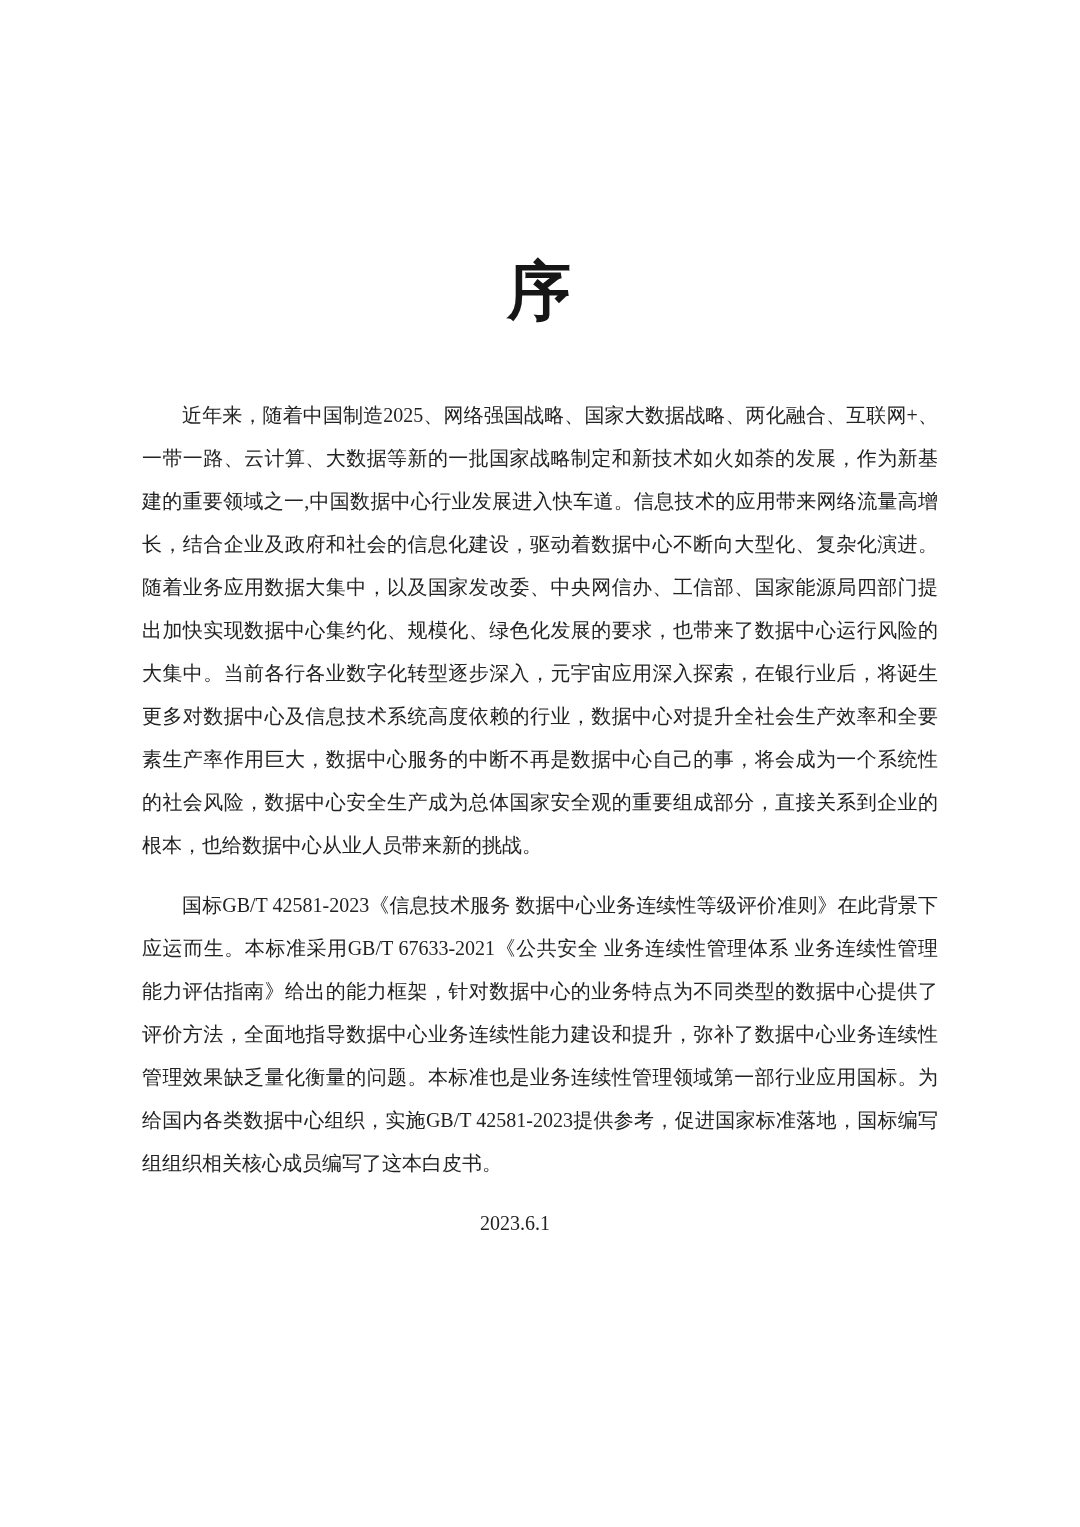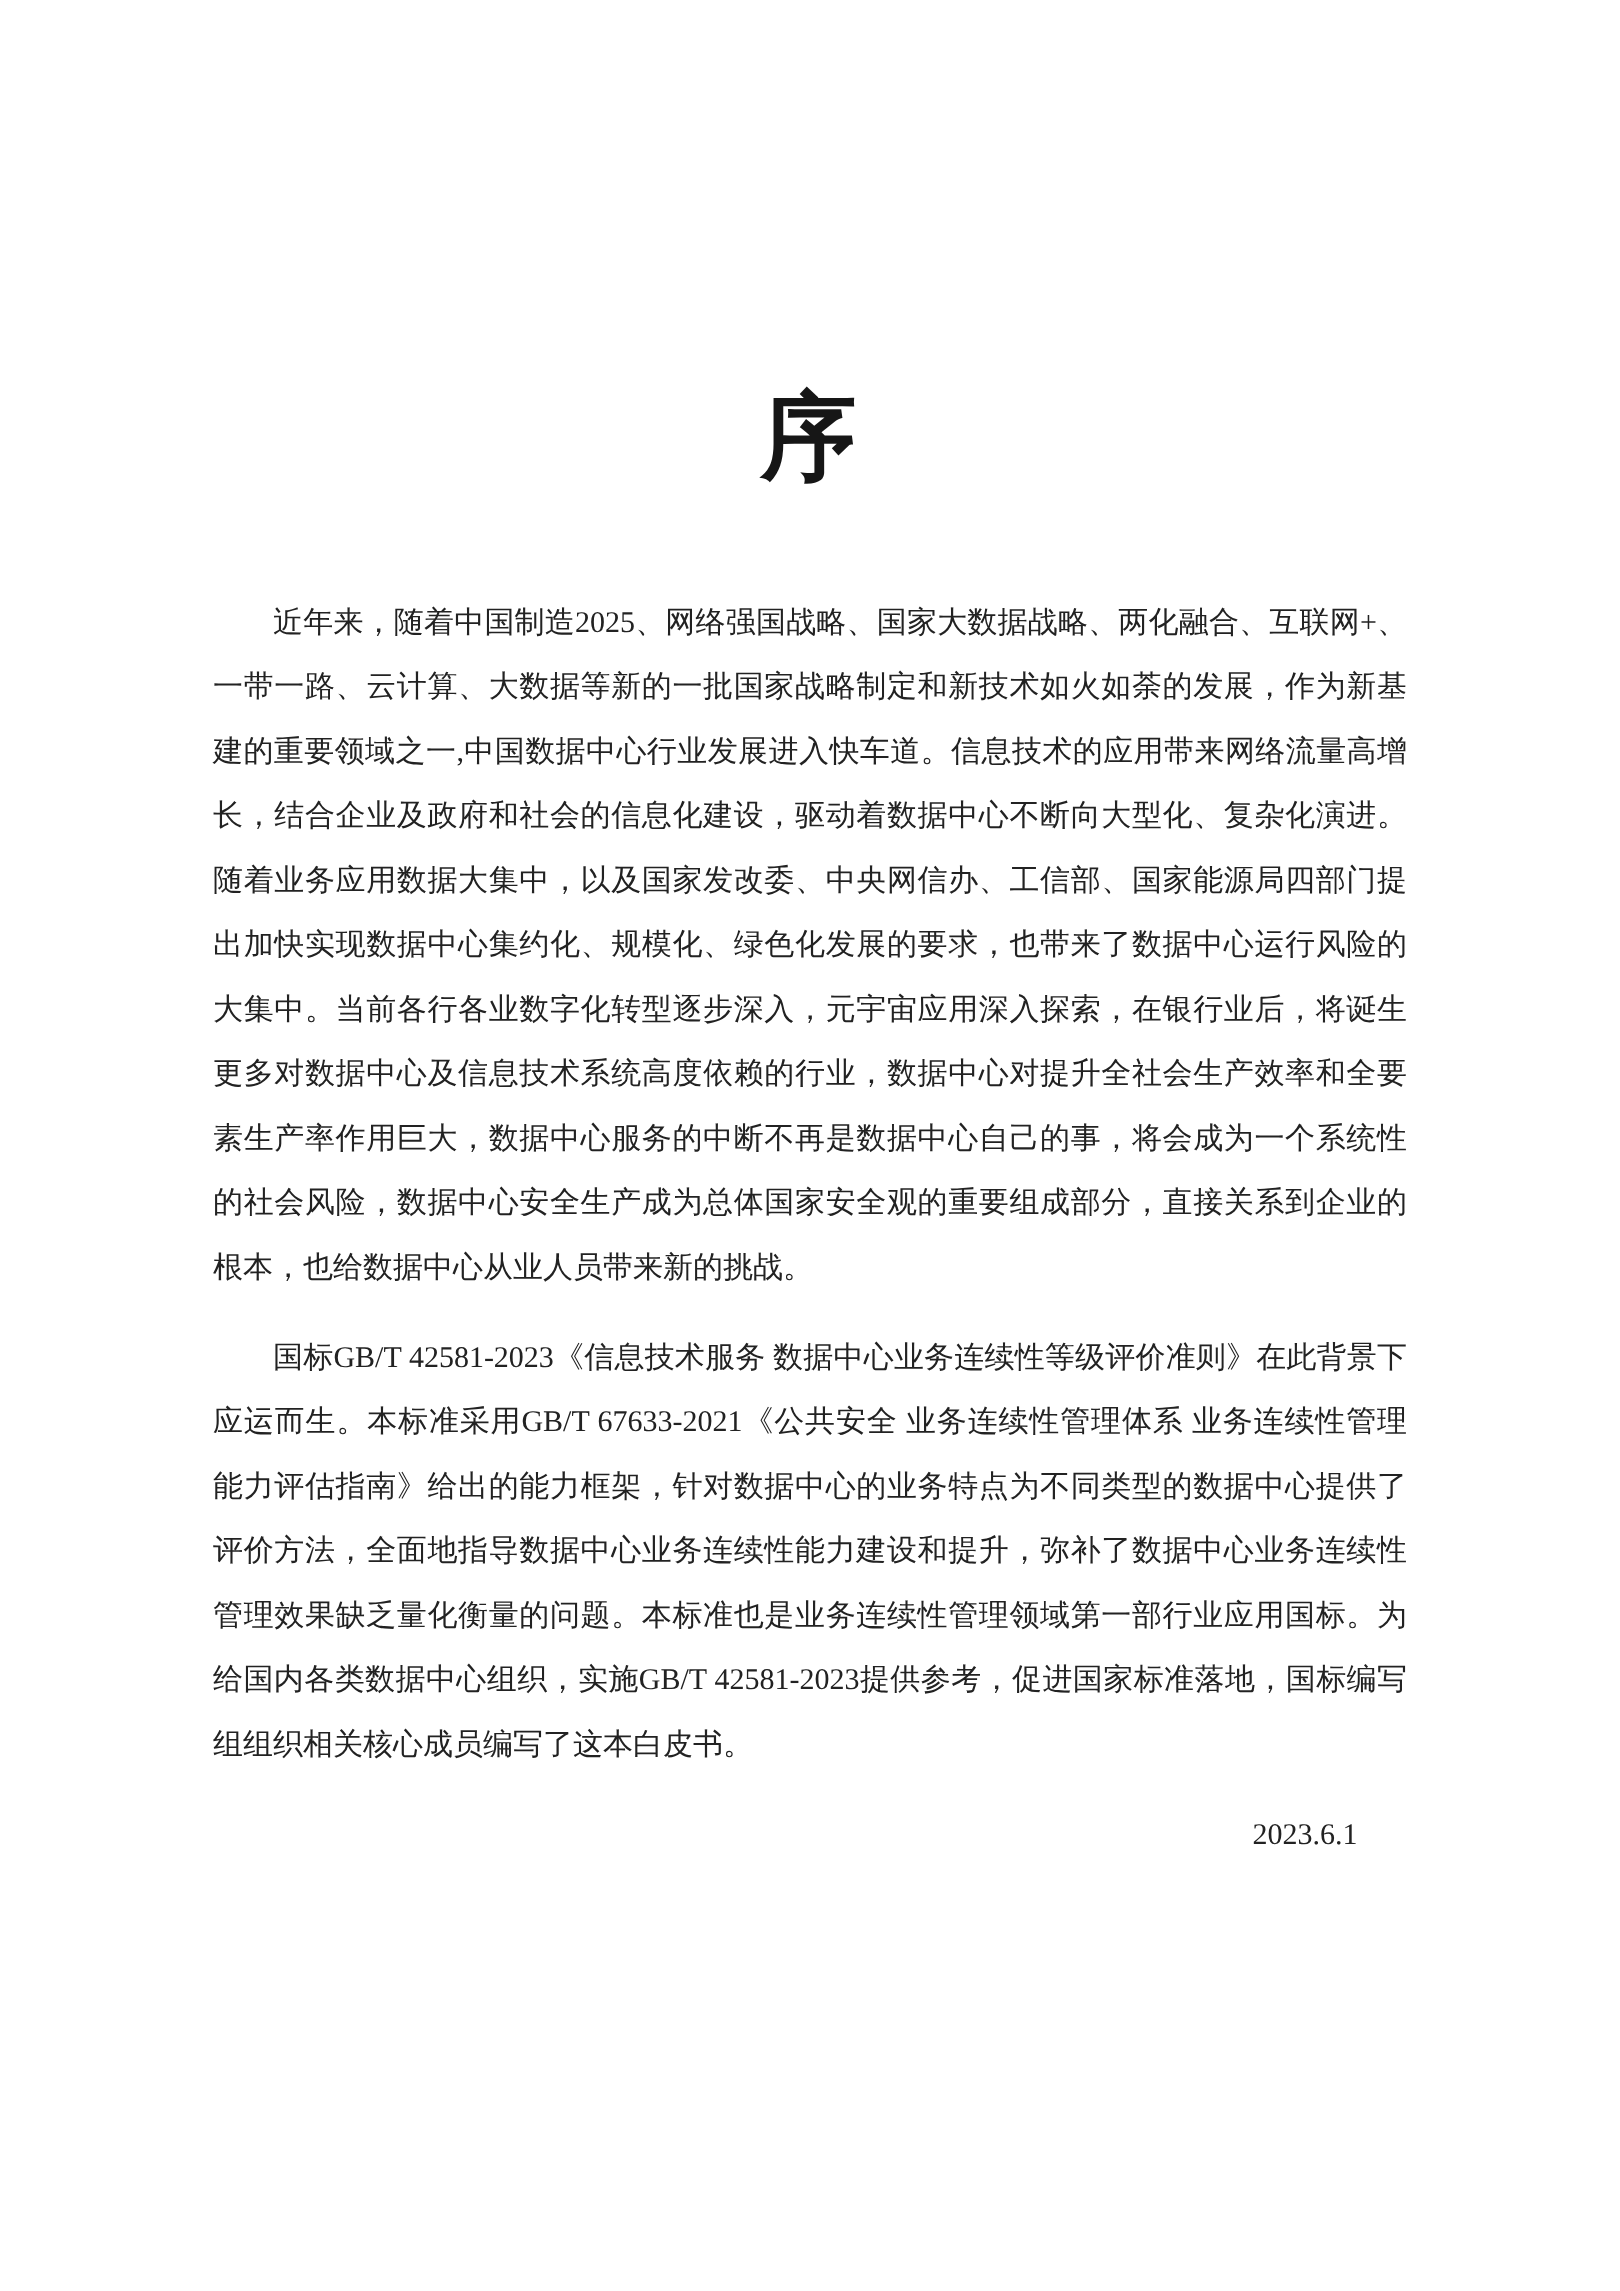--- a/index.html
+++ b/index.html
@@ -49,20 +49,21 @@
     padding-right: 0;
     box-sizing: border-box;
     color: #222222;
   }
   .signature .sig-line {
     padding-right: 33px;
   }
   .signature .date-line {
     margin-top: 3px;
     padding-right: 50px;
+    text-align: center;
   }
 </style>
 </head>
 <body>
 
 <div class="page">
 
   <h1 class="title">序</h1>
 
   <div class="content">

